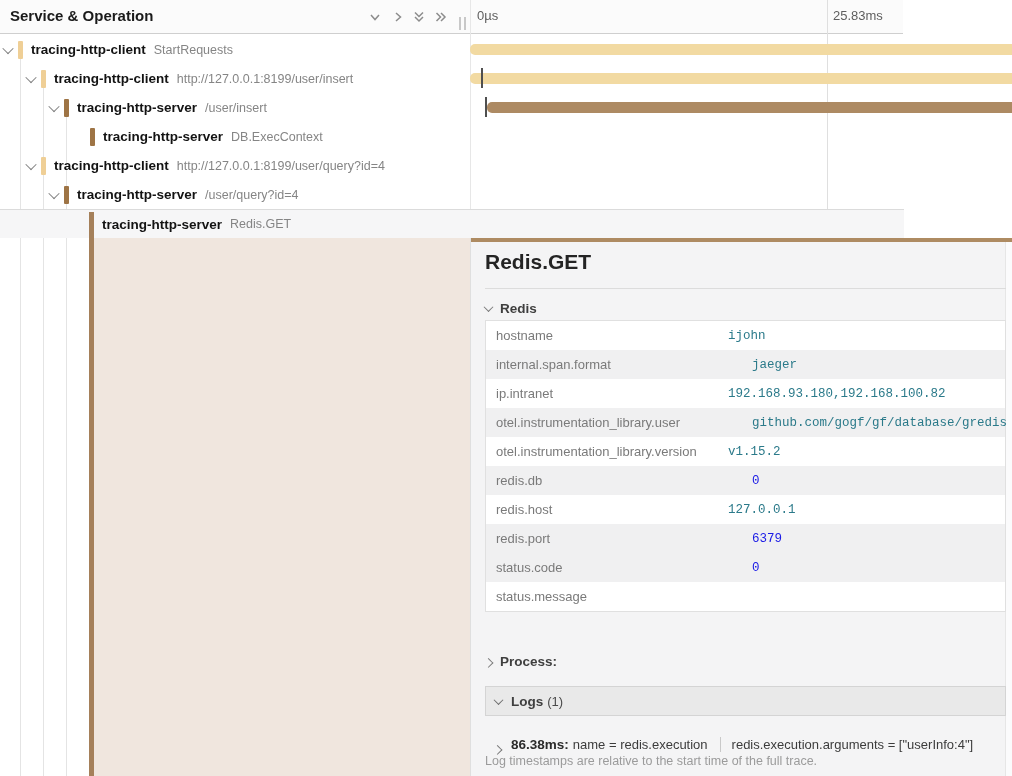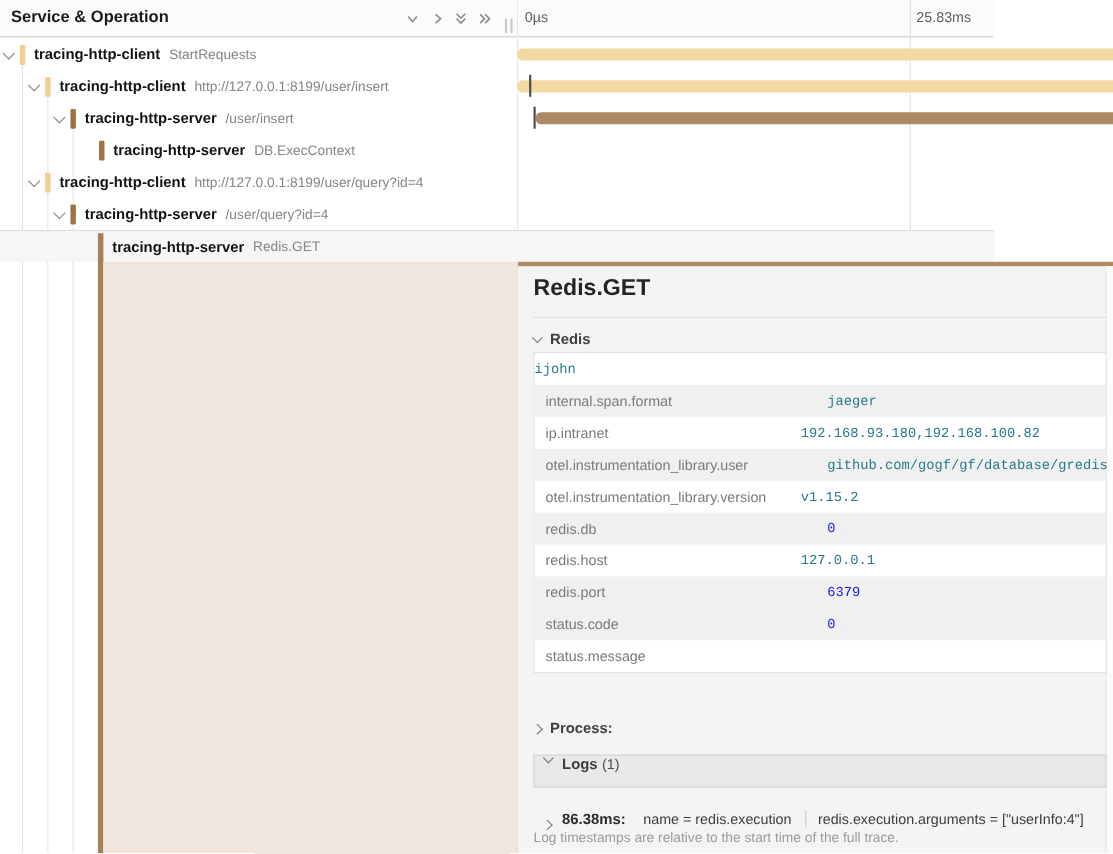--- a/index.html
+++ b/index.html
@@ -57,29 +57,29 @@
   .tagtable{position:absolute;left:14px;top:82px;width:521px;border:1px solid #E0E0E0;
             background:#fff;box-sizing:border-box;}
   .tagrow{display:flex;height:29px;align-items:center;}
   .tagrow.alt{background:#F0F0F1;gap:24px;}
   .tkey{width:232px;padding-left:10px;font-size:13px;color:#7A7A7A;flex:none;overflow:hidden;white-space:nowrap;}
   .tval{font-family:"Liberation Mono","DejaVu Sans Mono",monospace;font-size:12.5px;white-space:nowrap;}
   .tval.str{color:#2B7A8A;}
   .tval.num{color:#1A1AE6;}
 
   .logshead{position:absolute;left:14px;top:448px;width:521px;height:30px;background:#E9E9E9;
-            border:1px solid #D4D4D4;box-sizing:border-box;display:flex;align-items:flex-start;cursor:pointer;}
+            border:1px solid #D4D4D4;box-sizing:border-box;display:flex;align-items:center;cursor:pointer;}
   .logshead .cv{border-color:#6E6E6E;width:6px;height:6px;margin-left:9px;}
   .logshead .seclabel{margin-left:9px;}
   .logcount{font-size:13px;color:#4A4A4A;margin-left:4px;}
 
   .logentry{position:absolute;left:14px;top:484px;width:521px;height:30px;display:flex;align-items:flex-end;cursor:pointer;}
   .logentry .cv{border-color:#777;width:6px;height:6px;margin-left:9px;flex:none;}
   .logtime{font-size:13.5px;font-weight:700;color:#2B2B2B;margin-left:10px;flex:none;}
-  .logkv{font-size:13px;color:#3C3C3C;margin-left:16px;white-space:nowrap;}
+  .logkv{font-size:13px;color:#3C3C3C;margin-left:4px;white-space:nowrap;}
   .logsep{width:1px;height:15px;background:#C9C9C9;margin-left:12px;flex:none;}
   .logkv.second{margin-left:11px;}
   .footnote{position:absolute;left:14px;top:516px;font-size:12.5px;color:#9B9B9B;white-space:nowrap;}
 </style>
 </head>
 <body>
 
 <div class="app">
 
   <div class="lheader">
@@ -209,20 +209,21 @@
     <div class="dtitle">Redis.GET</div>
     <div class="ddiv"></div>
 
     <div class="sechead" style="top:61px;">
       <span class="cv down"></span>
       <span class="seclabel">Redis</span>
     </div>
 
     <div class="tagtable">
       <div class="tagrow">
+        <span class="tkey">hostname</span>
         <span class="tval str">ijohn</span>
       </div>
       <div class="tagrow alt">
         <span class="tkey">internal.span.format</span>
         <span class="tval str">jaeger</span>
       </div>
       <div class="tagrow">
         <span class="tkey">ip.intranet</span>
         <span class="tval str">192.168.93.180,192.168.100.82</span>
       </div>

